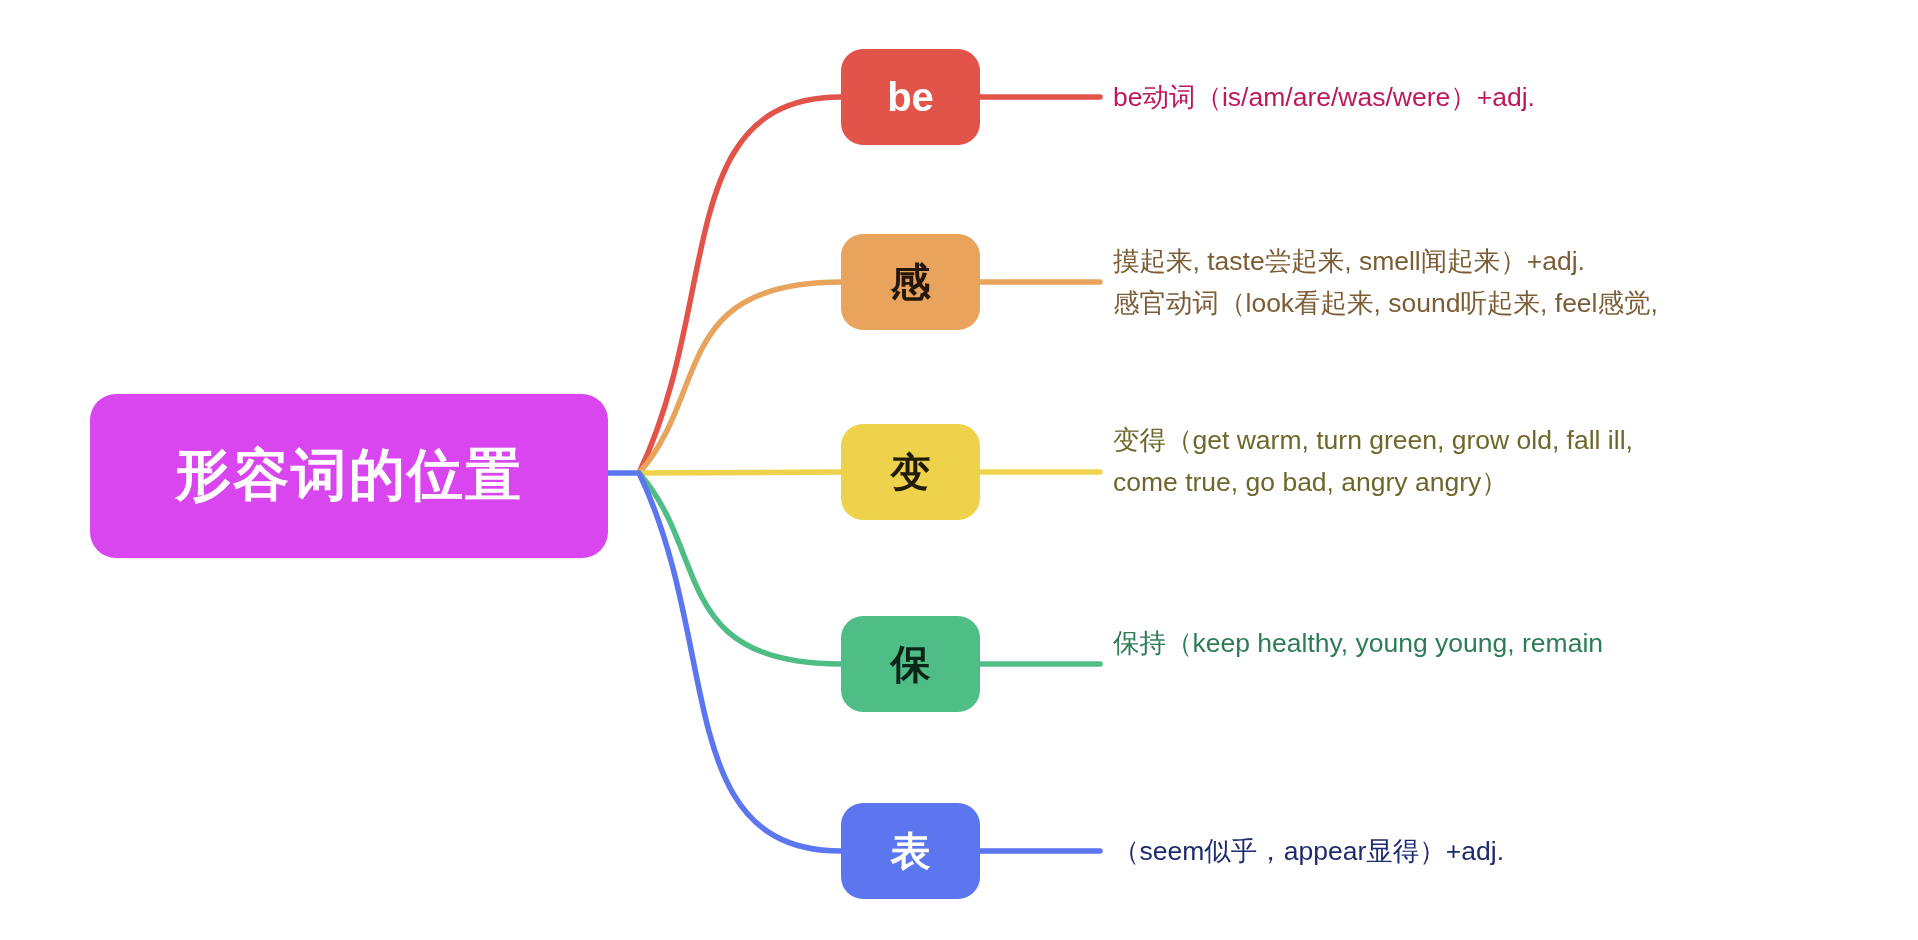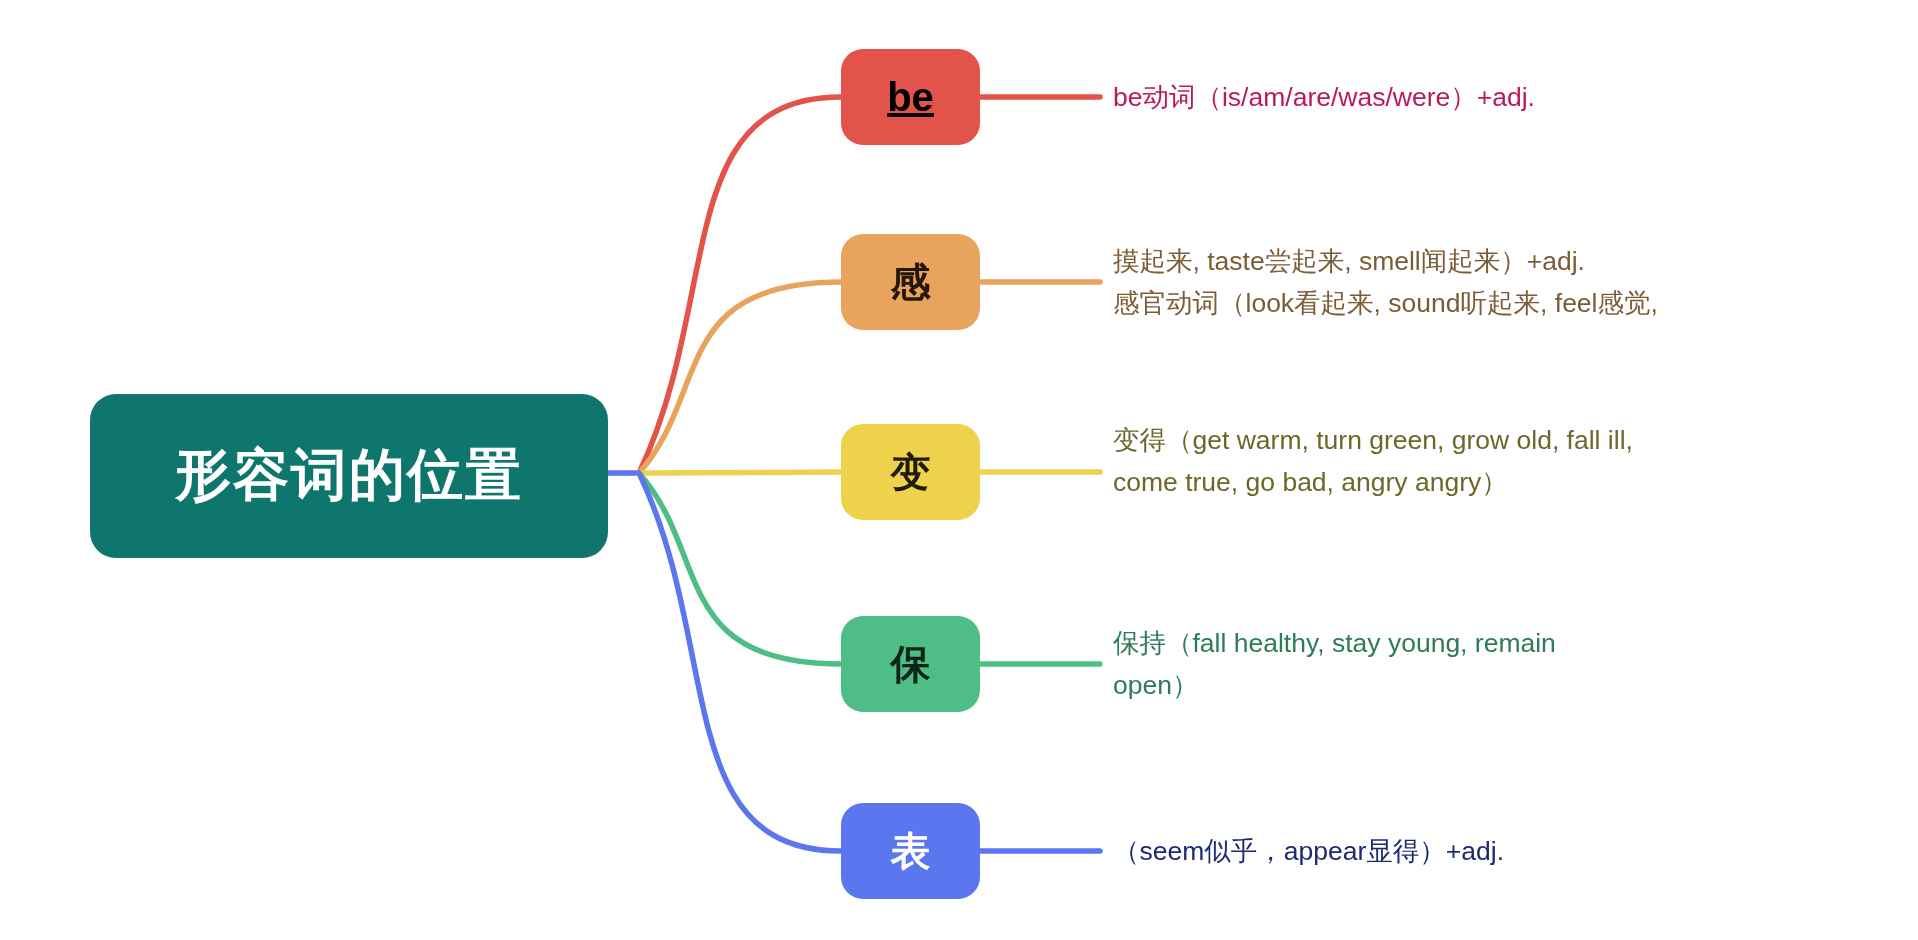--- a/index.html
+++ b/index.html
@@ -81,25 +81,25 @@
 
   <svg class="connectors" viewBox="0 0 1918 940">
     <path d="M 608 473 L 639 473" stroke="#5b76ee"></path>
     <path d="M 639 473 C 722 300 672 97 841 97 L 1100 97" stroke="#e25449"></path>
     <path d="M 639 473 C 710 393 670 282 841 282 L 1100 282" stroke="#e8a35c"></path>
     <path d="M 639 473 L 841 472 L 1100 472" stroke="#eed24b"></path>
     <path d="M 639 473 C 710 553 670 664 841 664 L 1100 664" stroke="#4ebd86"></path>
     <path d="M 639 473 C 722 646 672 851 841 851 L 1100 851" stroke="#5b76ee"></path>
   </svg>
 
-  <div class="root-topic" style="background: #0f766e; color: rgb(255, 255, 255);">
+  <div class="root-topic" style="background: #d946ef; color: rgb(255, 255, 255);">
     <span>形容词的位置</span>
   </div>
 
-  <div class="branch-node n0" style="background: rgb(226, 84, 73); color: #000000; text-decoration: underline;">
+  <div class="branch-node n0" style="background: rgb(226, 84, 73); color: #ffffff;">
     <span>be</span>
   </div>
   <div class="branch-desc d0" style="color: #be185d;">
     <div class="line">be动词（is/am/are/was/were）+adj.</div>
   </div>
 
   <div class="branch-node n1" style="background: rgb(232, 163, 92); color: rgb(36, 23, 9);">
     <span>感</span>
   </div>
   <div class="branch-desc d1" style="color: rgb(124, 92, 53);">
@@ -112,22 +112,21 @@
   </div>
   <div class="branch-desc d2" style="color: rgb(111, 103, 42);">
     <div class="line">变得（get warm, turn green, grow old, fall ill,</div>
     <div class="line">come true, go bad, angry angry）</div>
   </div>
 
   <div class="branch-node n3" style="background: rgb(78, 189, 134); color: rgb(11, 36, 24);">
     <span>保</span>
   </div>
   <div class="branch-desc d3" style="color: rgb(45, 124, 87);">
-    <div class="line">保持（fall healthy, stay young, remain</div>
-    <div class="line">open）</div>
+    <div class="line">保持（keep healthy, young young, remain</div>
   </div>
 
   <div class="branch-node n4" style="background: rgb(91, 118, 238); color: rgb(255, 255, 255);">
     <span>表</span>
   </div>
   <div class="branch-desc d4" style="color: rgb(29, 43, 110);">
     <div class="line">（seem似乎，appear显得）+adj.</div>
   </div>
 
 </div>

